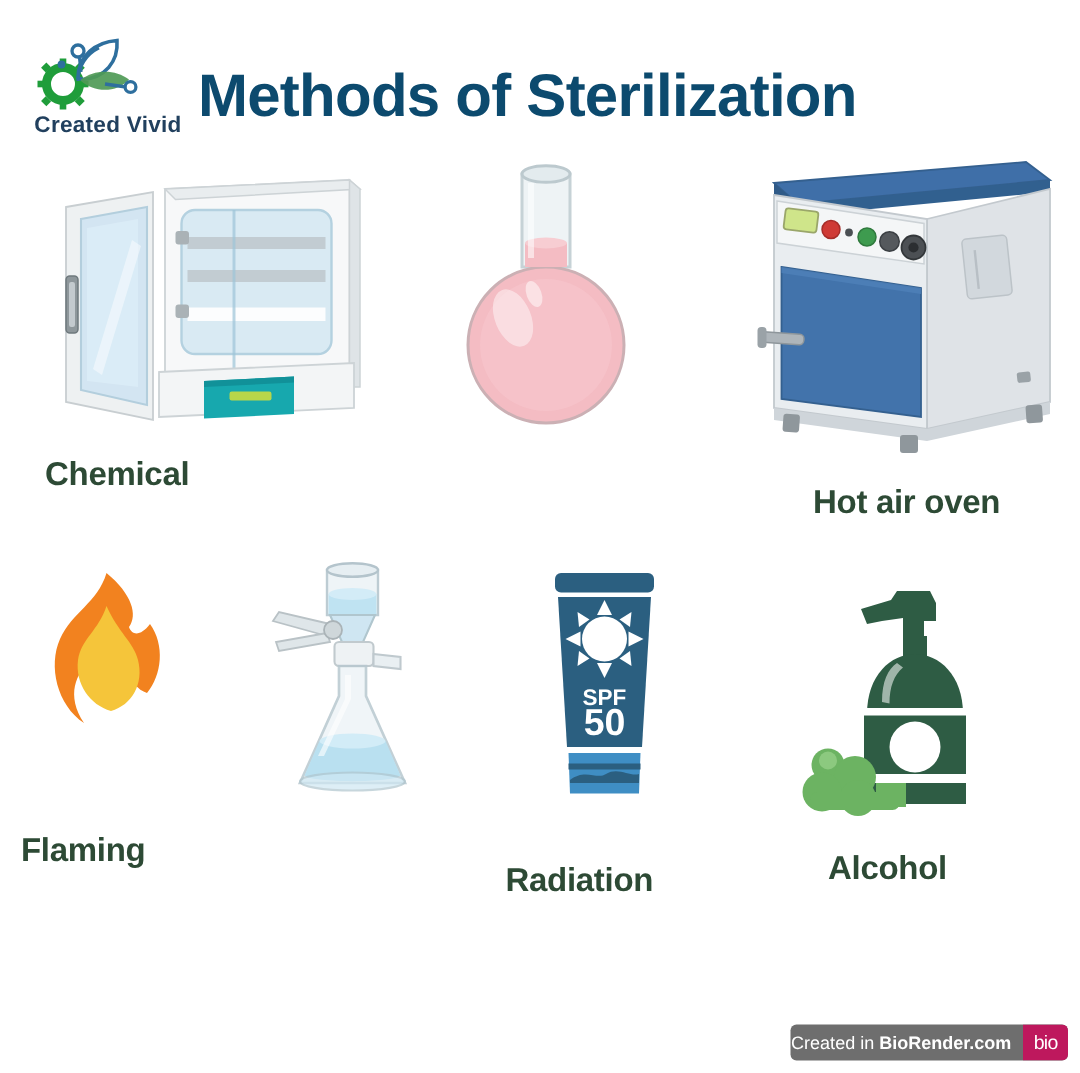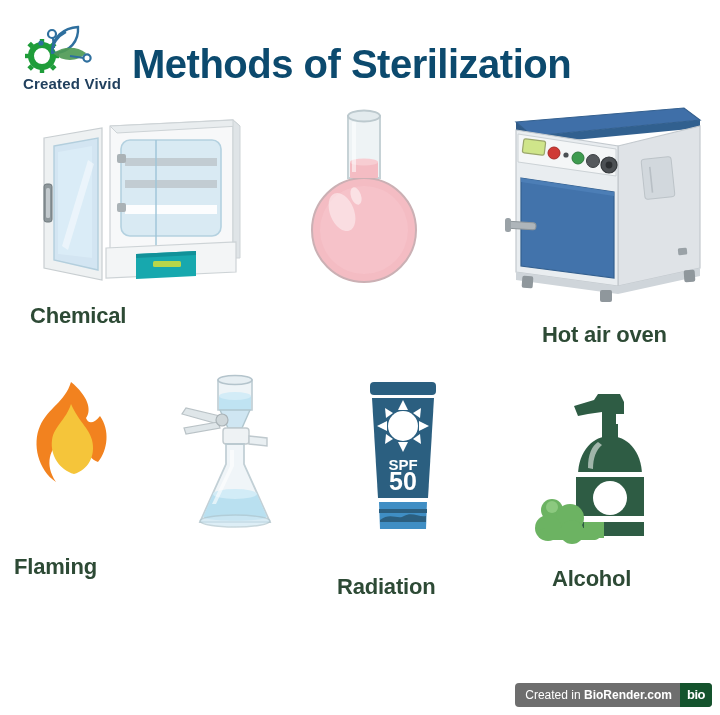--- a/index.html
+++ b/index.html
@@ -111,29 +111,29 @@
     background: #6e6e6e;
     border-radius: 4px;
     display: flex;
     align-items: stretch;
     overflow: hidden;
   }
   .biorender-text {
     color: #ffffff;
     font-size: 12px;
     line-height: 24px;
-    padding: 0 8px 0 10px;
+    padding: 0 8px 0 0;
     white-space: nowrap;
   }
   .biorender-text b { font-weight: bold; }
   .biorender-logo {
-    background: #14532d;
+    background: #be185d;
     color: #ffffff;
     font-size: 13px;
-    font-weight: bold;
+    font-weight: normal;
     line-height: 24px;
     padding: 0 7px;
     letter-spacing: -0.5px;
   }
 </style>
 </head>
 <body>
 
 <div id="infographic">
 

